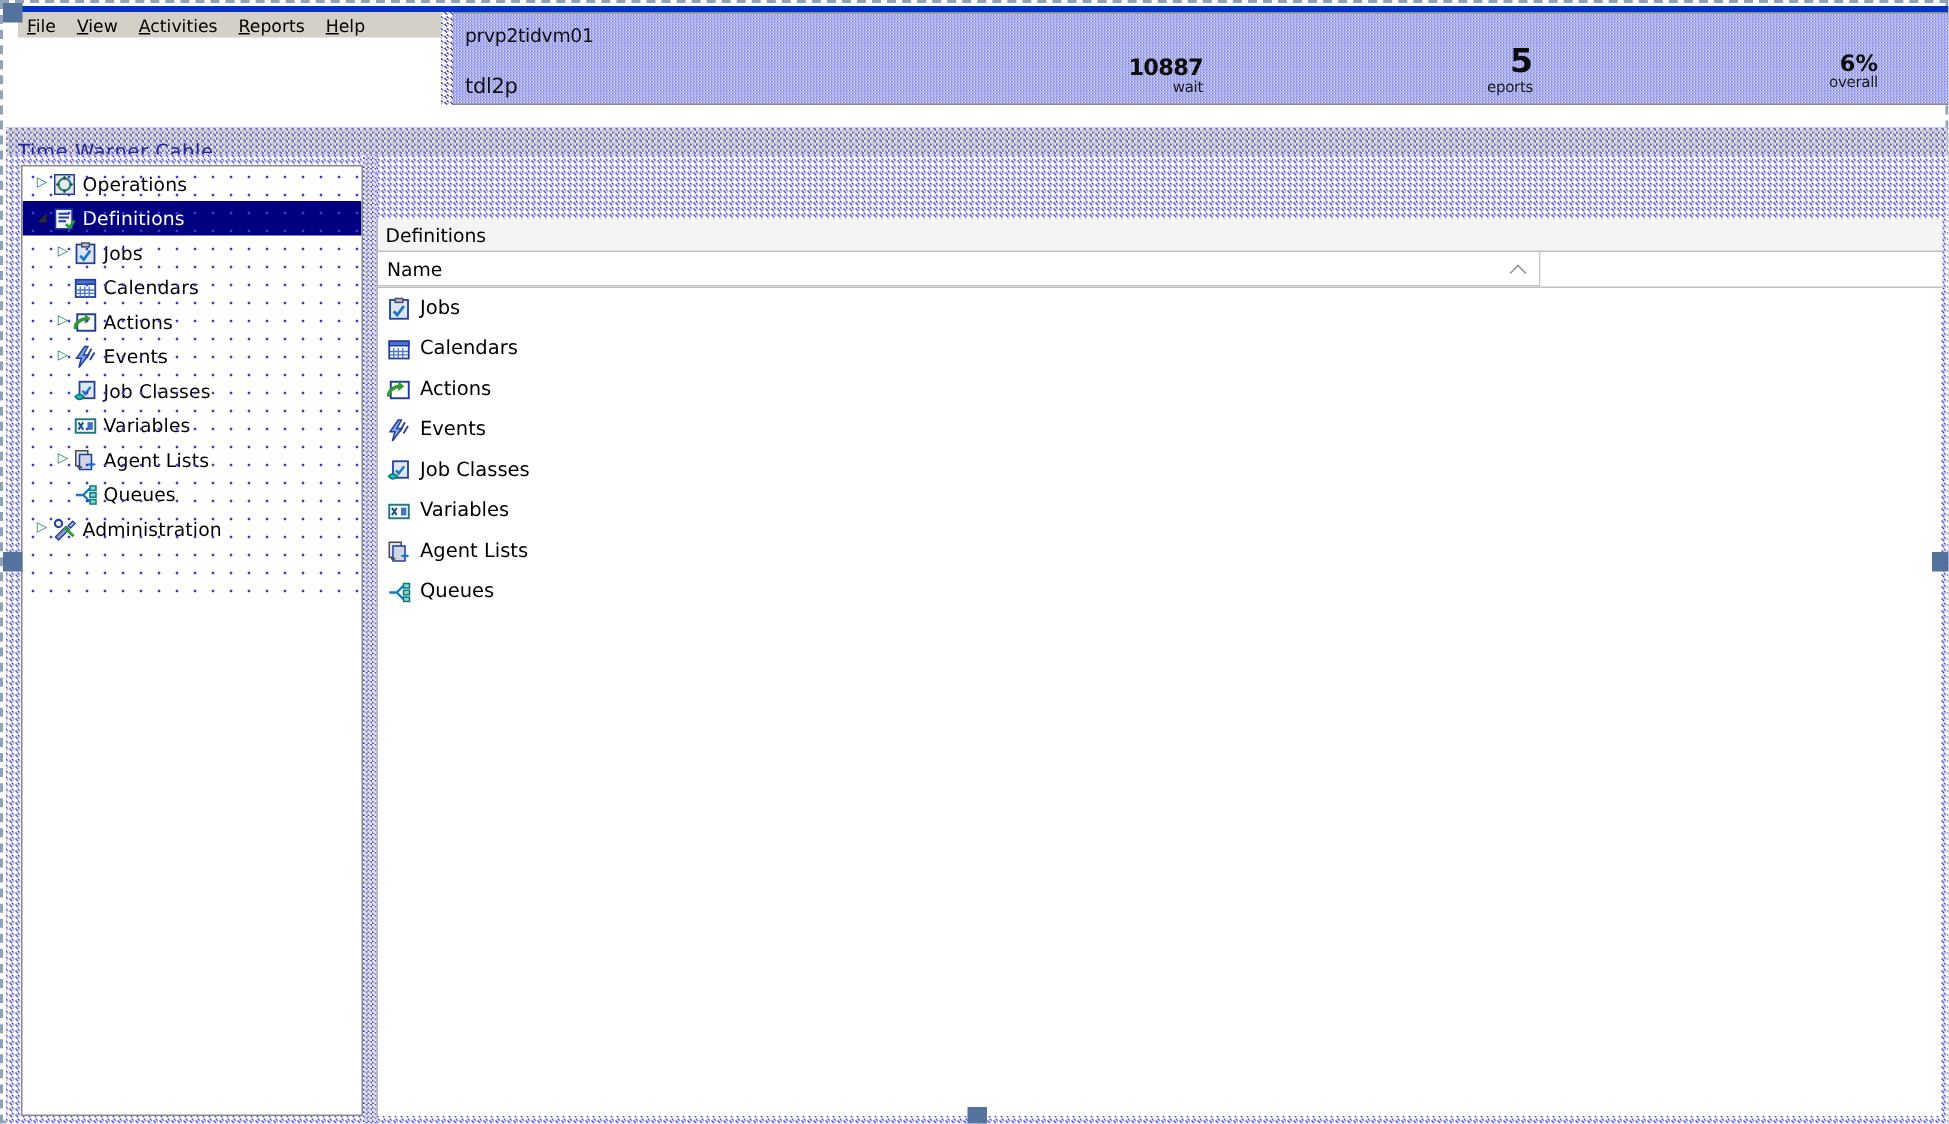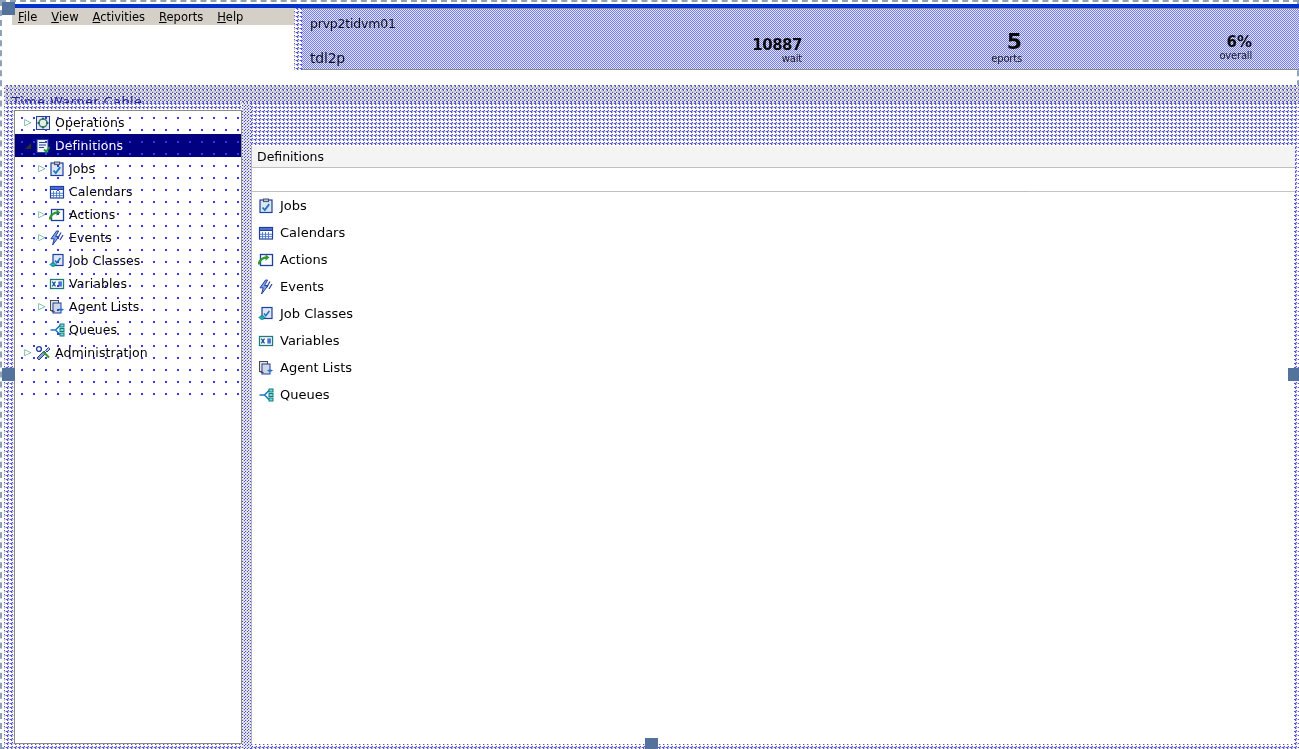--- a/index.html
+++ b/index.html
@@ -510,20 +510,24 @@
         </div>
       </div>
     <div id="tree-overlay" class="dither-dots"></div>
   </div>
 
   <div id="splitter" class="dither-stripe"></div>
 
   <div id="listpanel">
     <div id="list-title">Definitions</div>
     <div id="col-header">
+      <div id="col-name">
+        <span class="lbl">Name</span>
+        <span class="sort-caret"></span>
+      </div>
       <div id="col-rest"></div>
     </div>
     <div id="list-body">
         <div class="list-row">
           <span class="ico">
             <svg width="16" height="16" viewBox="0 0 16 16">
               <rect x="2" y="2" width="12" height="12.5" fill="#dfe6ef" stroke="#1f3f9e" stroke-width="1.2"></rect>
               <rect x="5.5" y="1" width="5" height="2.6" fill="#b9c3cf" stroke="#44506a"></rect>
               <path d="M4.5 9.5l2.3 2.6 4.4-6" fill="none" stroke="#1878c8" stroke-width="1.8"></path>
             </svg>

